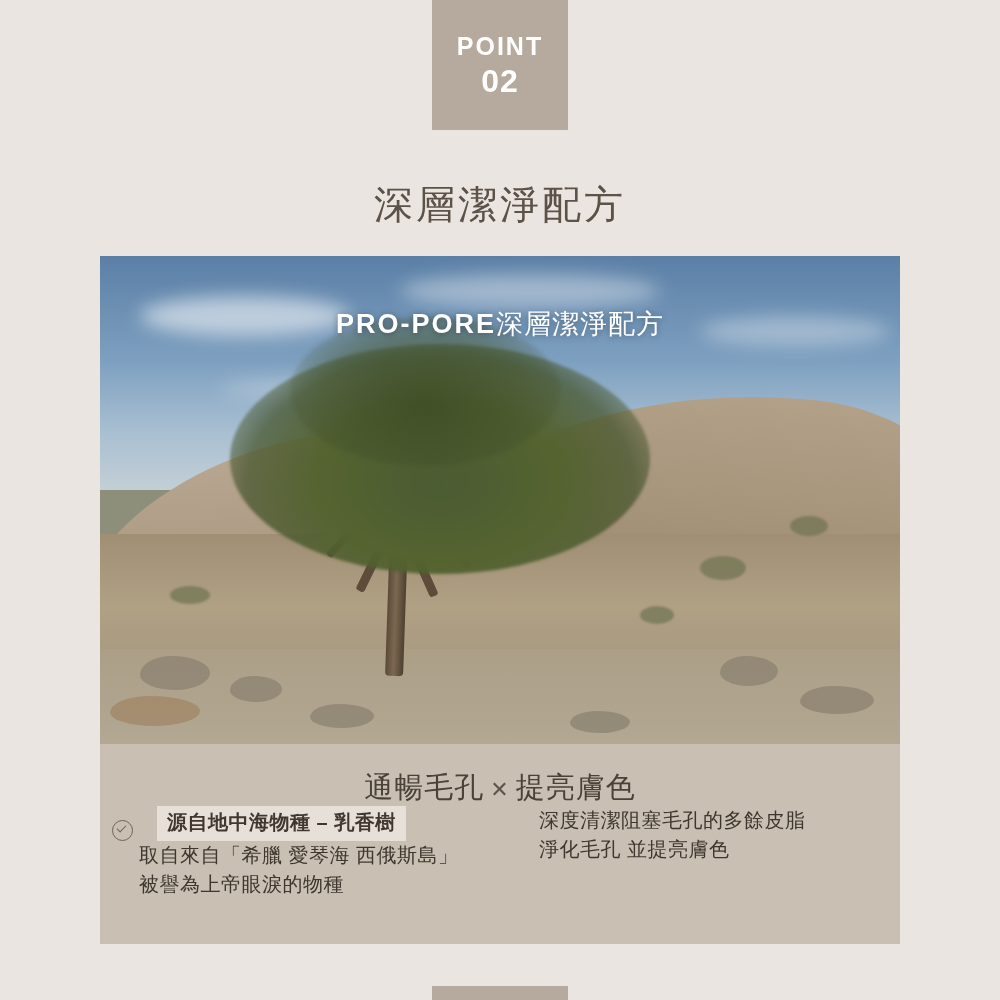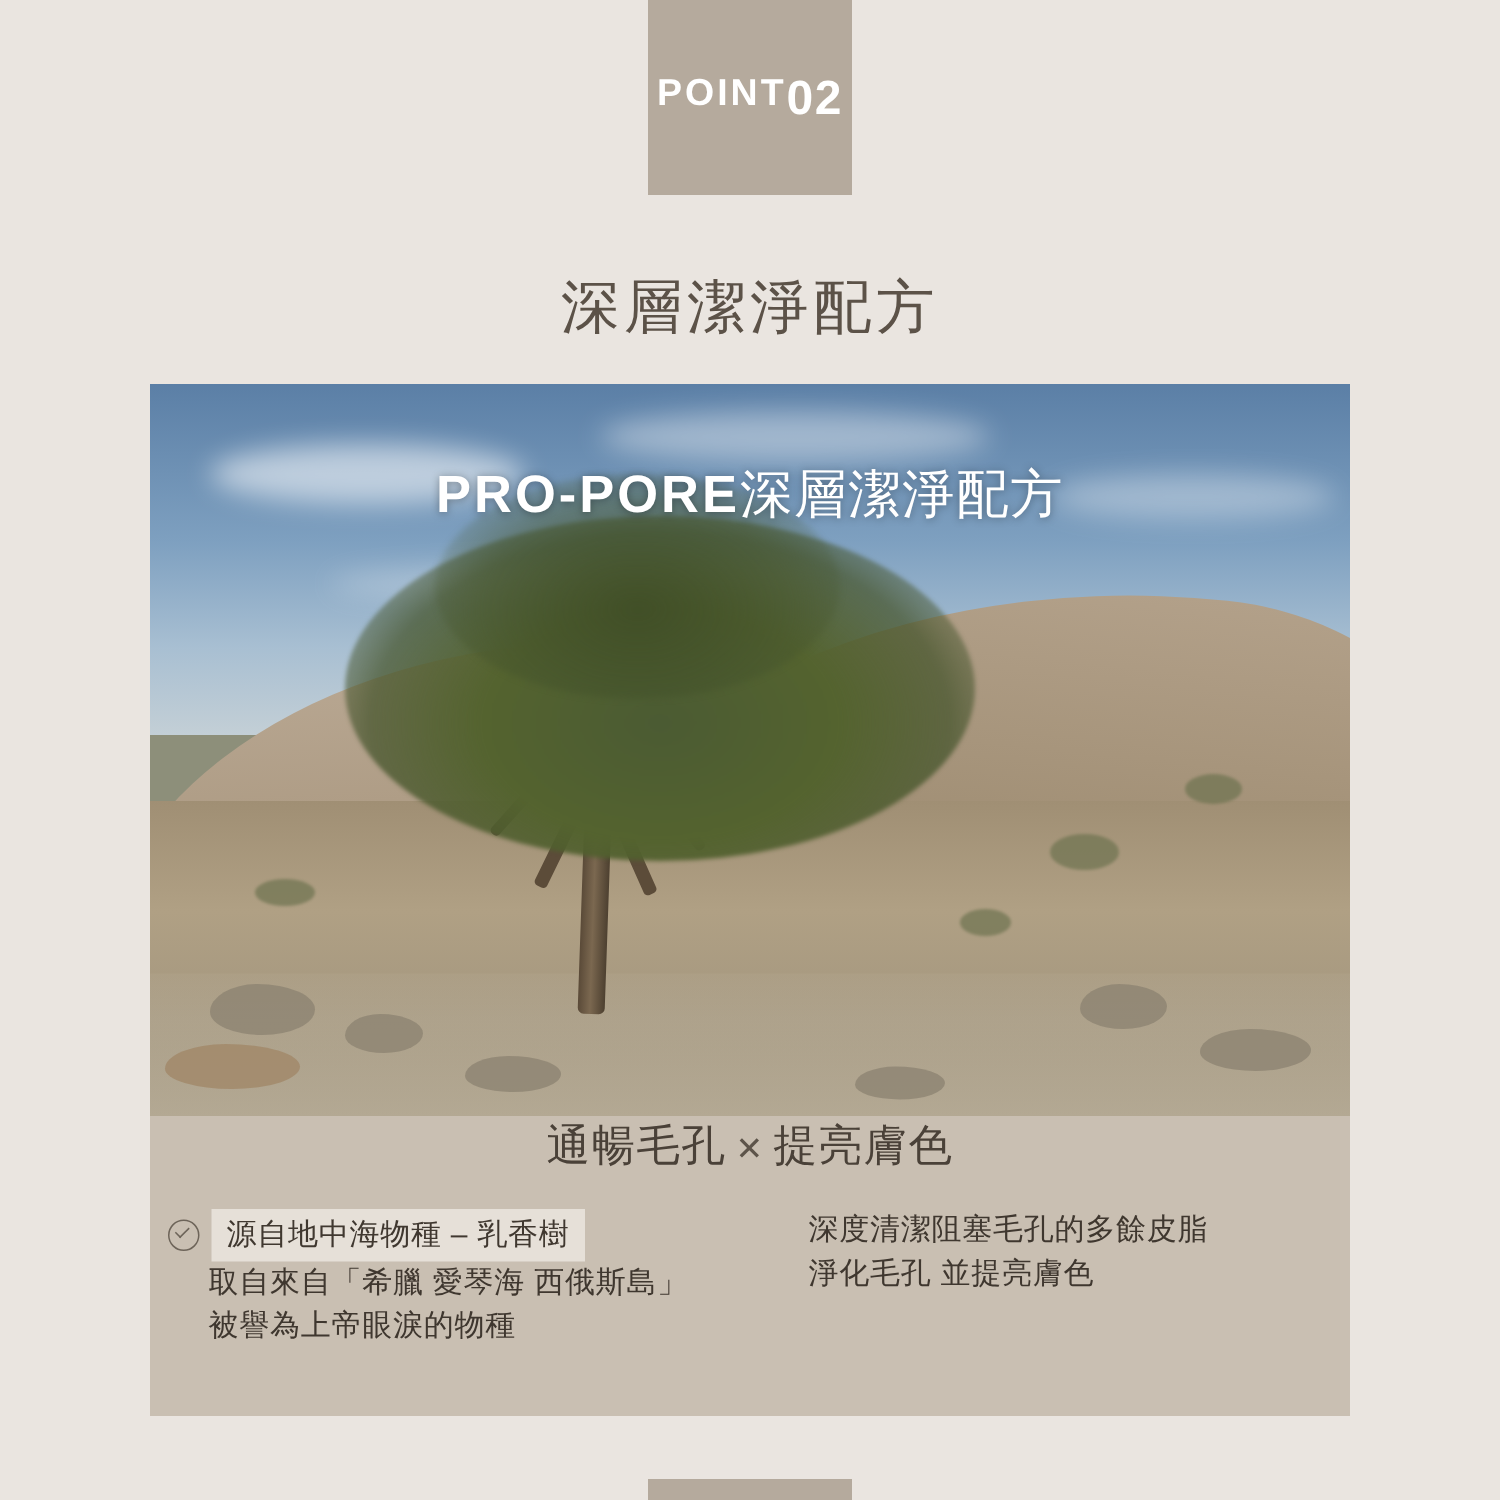--- a/index.html
+++ b/index.html
@@ -17,20 +17,21 @@
 
   
   .point-badge {
     position: absolute;
     left: 432px;
     top: 0;
     width: 136px;
     height: 130px;
     background: #b5aa9d;
     display: flex;
+    flex-direction: column;
     align-items: center;
     justify-content: center;
     color: #ffffff;
   }
   .point-badge .pb-label {
     font-size: 25px;
     letter-spacing: 2px;
     font-weight: bold;
     line-height: 1;
     margin-bottom: 6px;
@@ -155,42 +156,42 @@
   .b4 { left: 365px; top: 195px; width: 7px; height: 115px; transform: rotate(-40deg); }
   .b5 { left: 290px; top: 160px; width: 7px; height: 110px; transform: rotate(6deg); }
 
   .photo-title {
     position: absolute;
     left: 0;
     top: 50px;
     width: 800px;
     text-align: center;
     color: #ffffff;
-    font-size: 35px;
+    font-size: 27px;
     letter-spacing: 1px;
     text-shadow: 0 1px 6px rgba(0,0,0,0.35);
     white-space: nowrap;
   }
   .photo-title .en {
     font-weight: bold;
     letter-spacing: 2px;
   }
 
   
   .panel {
     position: absolute;
     left: 100px;
     top: 744px;
     width: 800px;
     height: 200px;
     background: #c9bfb2;
   }
   .panel-title {
     position: absolute;
-    top: 0;
+    top: 24px;
     left: 0;
     width: 800px;
     text-align: center;
     font-size: 29px;
     color: #4a4138;
     letter-spacing: 1px;
   }
   .panel-title .x {
     font-size: 22px;
     color: #5d544a;
@@ -204,22 +205,23 @@
     width: 800px;
     display: flex;
   }
   .col {
     width: 50%;
     box-sizing: border-box;
     padding-left: 12px;
   }
   .tag-row {
     display: flex;
-    align-items: center;
-    gap: 8px;
+    align-items: flex-end;
+    gap: 24px;
+    font-weight: bold;
   }
   .check {
     width: 19px;
     height: 19px;
     border: 1.6px solid #6d6459;
     border-radius: 50%;
     position: relative;
     flex: 0 0 auto;
   }
   .check::after {

